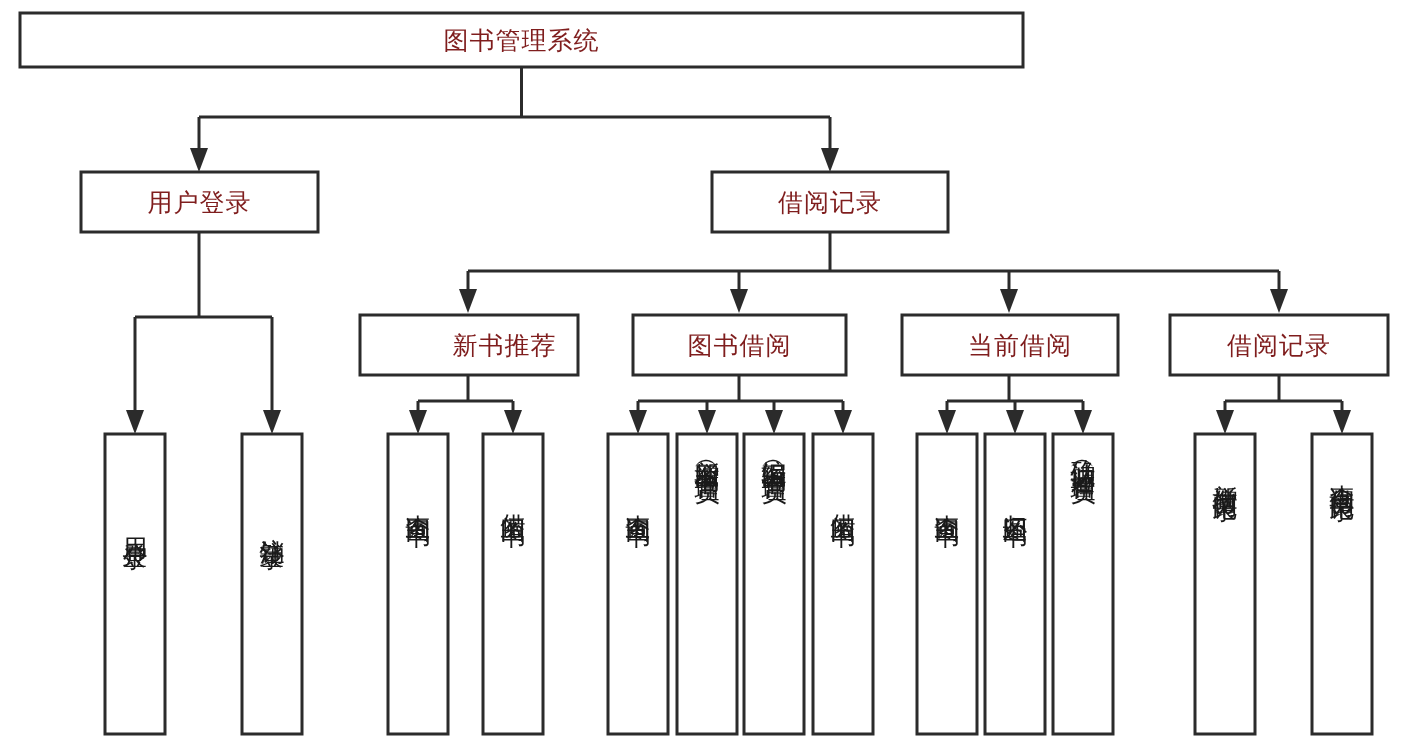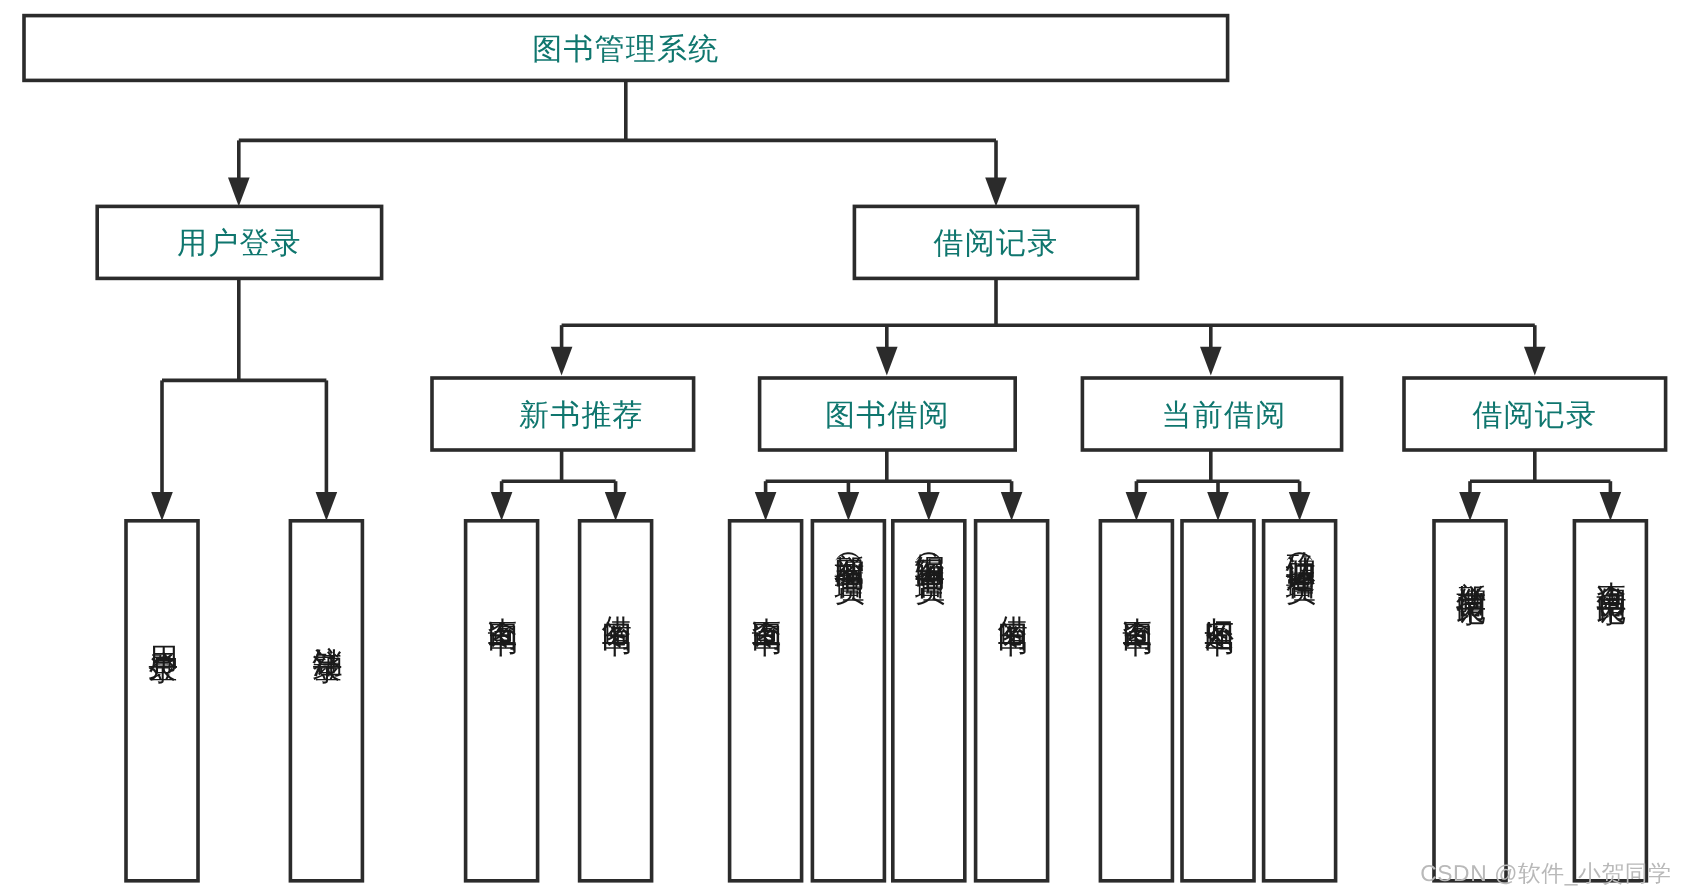--- a/index.html
+++ b/index.html
@@ -61,21 +61,21 @@
   .hlabel-wrap {
     position: absolute;
     display: flex;
     align-items: center;
     justify-content: center;
     pointer-events: none;
   }
   .hlabel-text {
     font-family: Liberation Sans, sans-serif;
     font-size: 25px;
-    color: #0f766e;
+    color: #7f1d1d;
     letter-spacing: 1px;
     white-space: nowrap;
   }
   #watermark {
     position: absolute;
     right: 12px;
     bottom: 6px;
     font-family: "Liberation Sans", "DejaVu Sans", sans-serif;
     font-size: 19px;
     color: #b9b9b9;
@@ -197,21 +197,21 @@
     <span class="hlabel-text">图书管理系统</span>
   </div>
 
   <div class="hlabel-wrap" style="left:81px; top:172px; width:237px; height:60px;">
     <span class="hlabel-text">用户登录</span>
   </div>
   <div class="hlabel-wrap" style="left:712px; top:172px; width:236px; height:60px;">
     <span class="hlabel-text">借阅记录</span>
   </div>
 
-  <div class="hlabel-wrap" style="left:360px; top:315px; width:249px; height:60px;">
+  <div class="hlabel-wrap" style="left:380px; top:315px; width:249px; height:60px;">
     <span class="hlabel-text">新书推荐</span>
   </div>
   <div class="hlabel-wrap" style="left:633px; top:315px; width:213px; height:60px;">
     <span class="hlabel-text">图书借阅</span>
   </div>
   <div class="hlabel-wrap" style="left:902px; top:315px; width:236px; height:60px;">
     <span class="hlabel-text">当前借阅</span>
   </div>
   <div class="hlabel-wrap" style="left:1170px; top:315px; width:218px; height:60px;border-radius:16px;">
     <span class="hlabel-text">借阅记录</span>
@@ -254,15 +254,14 @@
     <span class="vlabel-text">确认归还（管理员）</span>
   </div>
 
   <div class="vlabel-wrap" style="left:1195px; top:434px; width:60px; height:300px; padding-top:30px;">
     <span class="vlabel-text">新增借阅记录</span>
   </div>
   <div class="vlabel-wrap" style="left:1312px; top:434px; width:60px; height:300px; padding-top:30px;">
     <span class="vlabel-text">查询借阅记录</span>
   </div>
 
-  <div id="watermark">CSDN @软件_小贺同学</div>
 
 </div>
 
 </body></html>

